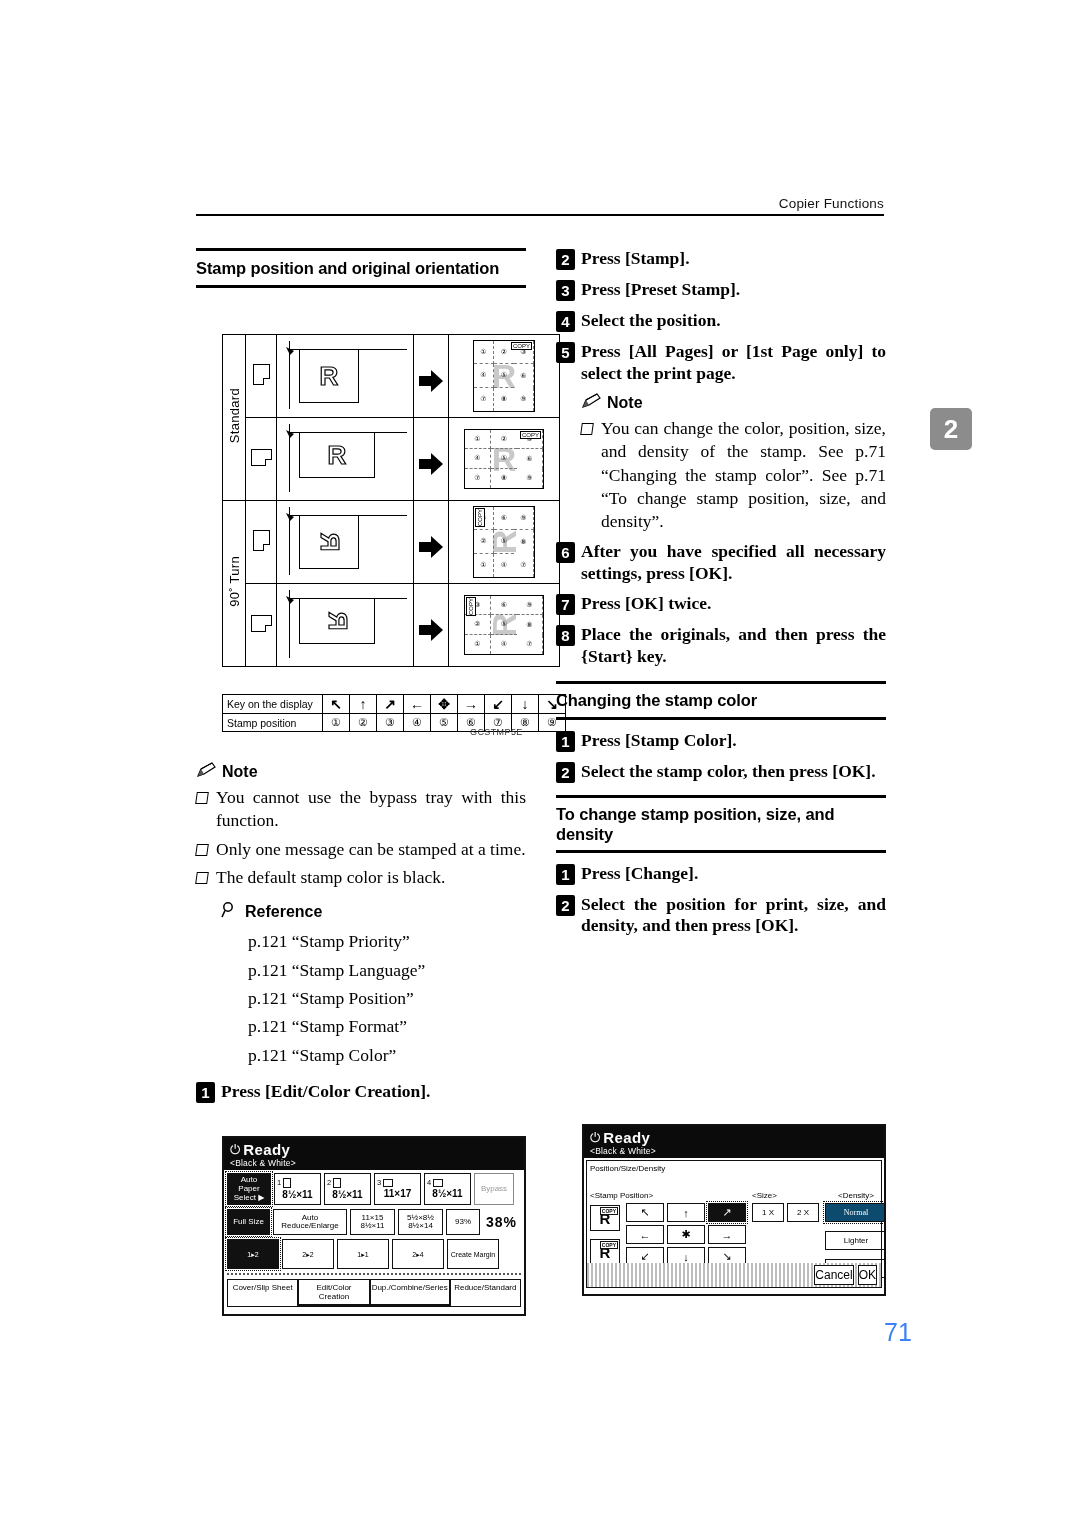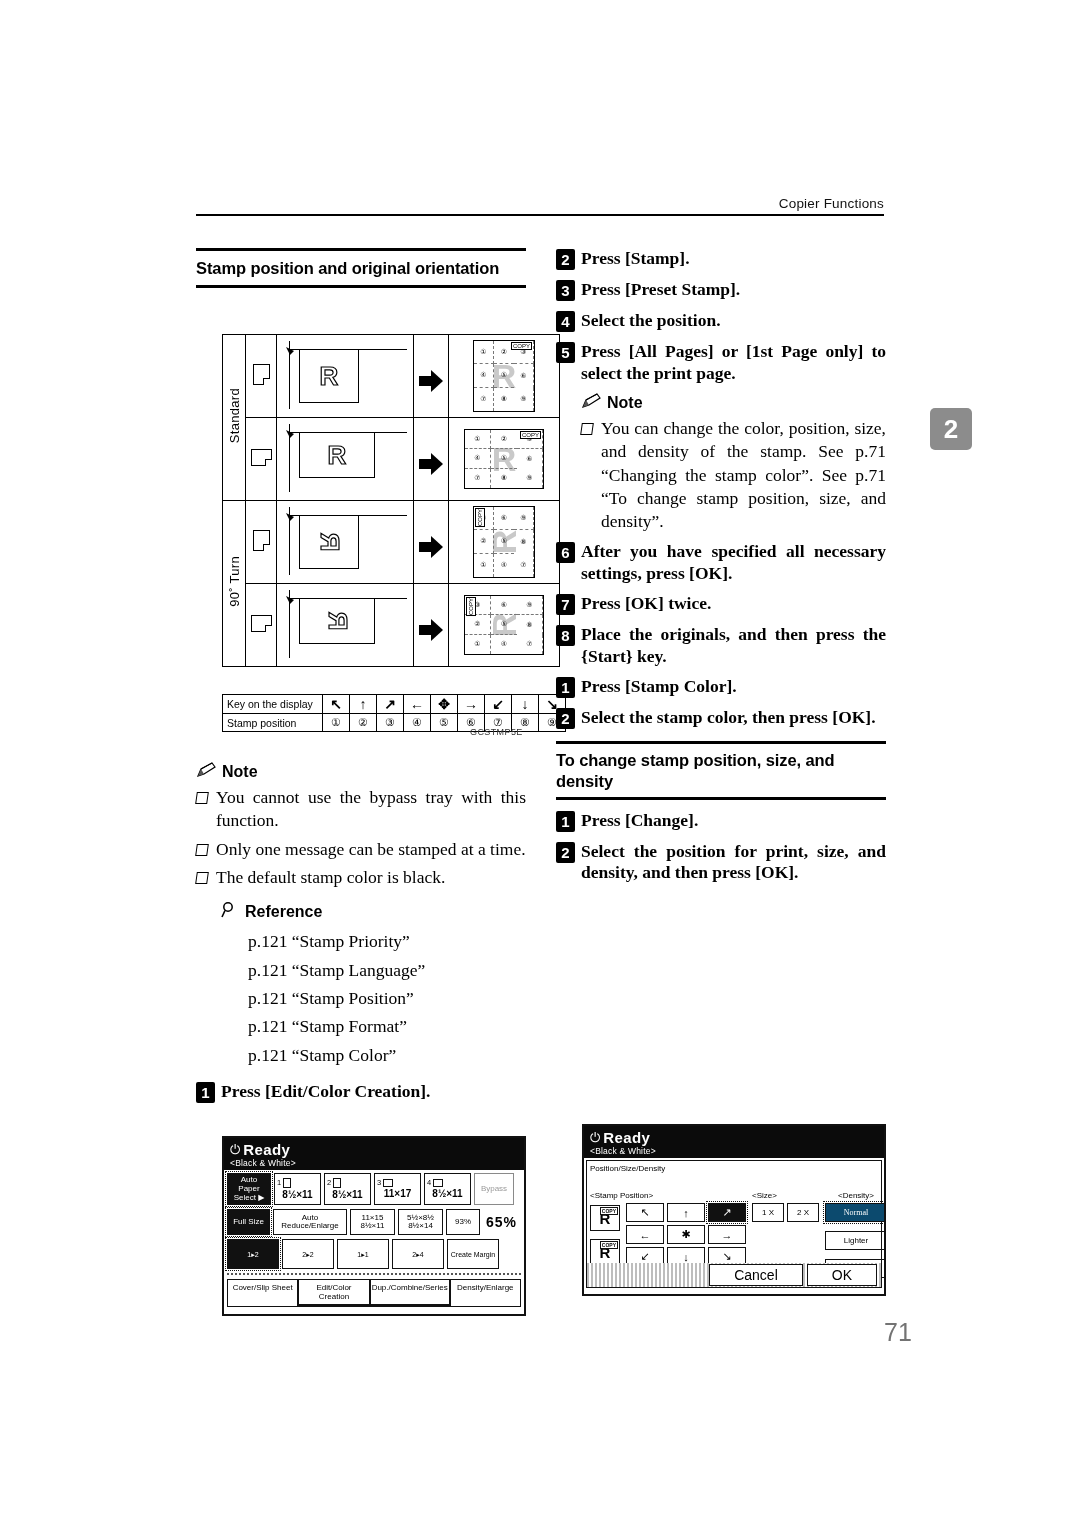--- a/index.html
+++ b/index.html
@@ -492,32 +492,32 @@
     left: 0; right: 0; bottom: 0;
     height: 24px;
     background: repeating-linear-gradient(90deg,#bdbdbd 0 2px,#fff 2px 4px);
     display: flex; align-items: center; justify-content: flex-end;
     gap: 4px; padding-right: 4px;
     box-sizing: border-box;
   }
   .footbtn {
     border: 1.4px solid #111;
     background: #fff;
-    font-size: 14px;
-    padding: 2px 24px;
+    font-size: 12px;
+    padding: 2px 0;
   }
 
   
   #pageno {
     position: absolute;
     left: 884px;
     top: 1318px;
     font-family: "Liberation Sans", sans-serif;
     font-size: 25px;
-    color: #737373;
+    color: #3b82f6;
   }
 </style>
 </head>
 <body>
 
 <div id="header">
   <div class="hdr-text">Copier Functions</div>
   <div class="hdr-rule"></div>
 </div>
 
@@ -810,20 +810,21 @@
   <div class="step">
     <span class="num">7</span>
     <span class="body">Press [OK] twice.</span>
   </div>
 
   <div class="step">
     <span class="num">8</span>
     <span class="body">Place the originals, and then press the {Start} key.</span>
   </div>
 
+  <div class="sec-head tight" style="margin-top:14px">Changing the stamp color</div>
 
   <div class="step">
     <span class="num">1</span>
     <span class="body">Press [Stamp Color].</span>
   </div>
 
   <div class="step">
     <span class="num">2</span>
     <span class="body">Select the stamp color, then press [OK].</span>
   </div>
@@ -886,36 +887,36 @@
       <div class="lcdbtn" style="width:74px">Auto Reduce/Enlarge</div>
       <div class="lcdbtn ratio">
         <span>11×15</span>
         <span>8½×11</span>
       </div>
       <div class="lcdbtn ratio">
         <span>5½×8½</span>
         <span>8½×14</span>
       </div>
       <div class="lcdbtn" style="width:34px">93%</div>
-      <div class="pct100">65%</div>
+      <div class="pct100">38%</div>
     </div>
 
     <div class="btnrow" style="margin-top:4px">
       <div class="lcdbtn sel dupbtn">1▸2</div>
       <div class="lcdbtn dupbtn">2▸2</div>
       <div class="lcdbtn dupbtn">1▸1</div>
       <div class="lcdbtn dupbtn">2▸4</div>
       <div class="lcdbtn dupbtn">Create Margin</div>
     </div>
 
     <div class="tabrow">
       <div class="lcdtab">Cover/Slip Sheet</div>
       <div class="lcdtab act">Edit/Color Creation</div>
       <div class="lcdtab act">Dup./Combine/Series</div>
-      <div class="lcdtab">Density/Enlarge</div>
+      <div class="lcdtab">Reduce/Standard</div>
     </div>
   </div>
 </div>
 
 <div class="lcd" id="lcd2">
   <div class="lcd-title">
     <span class="pwr">⏻</span><span class="rdy">Ready</span>
     <span class="mode">&lt;Black &amp; White&gt;</span>
   </div>
 

